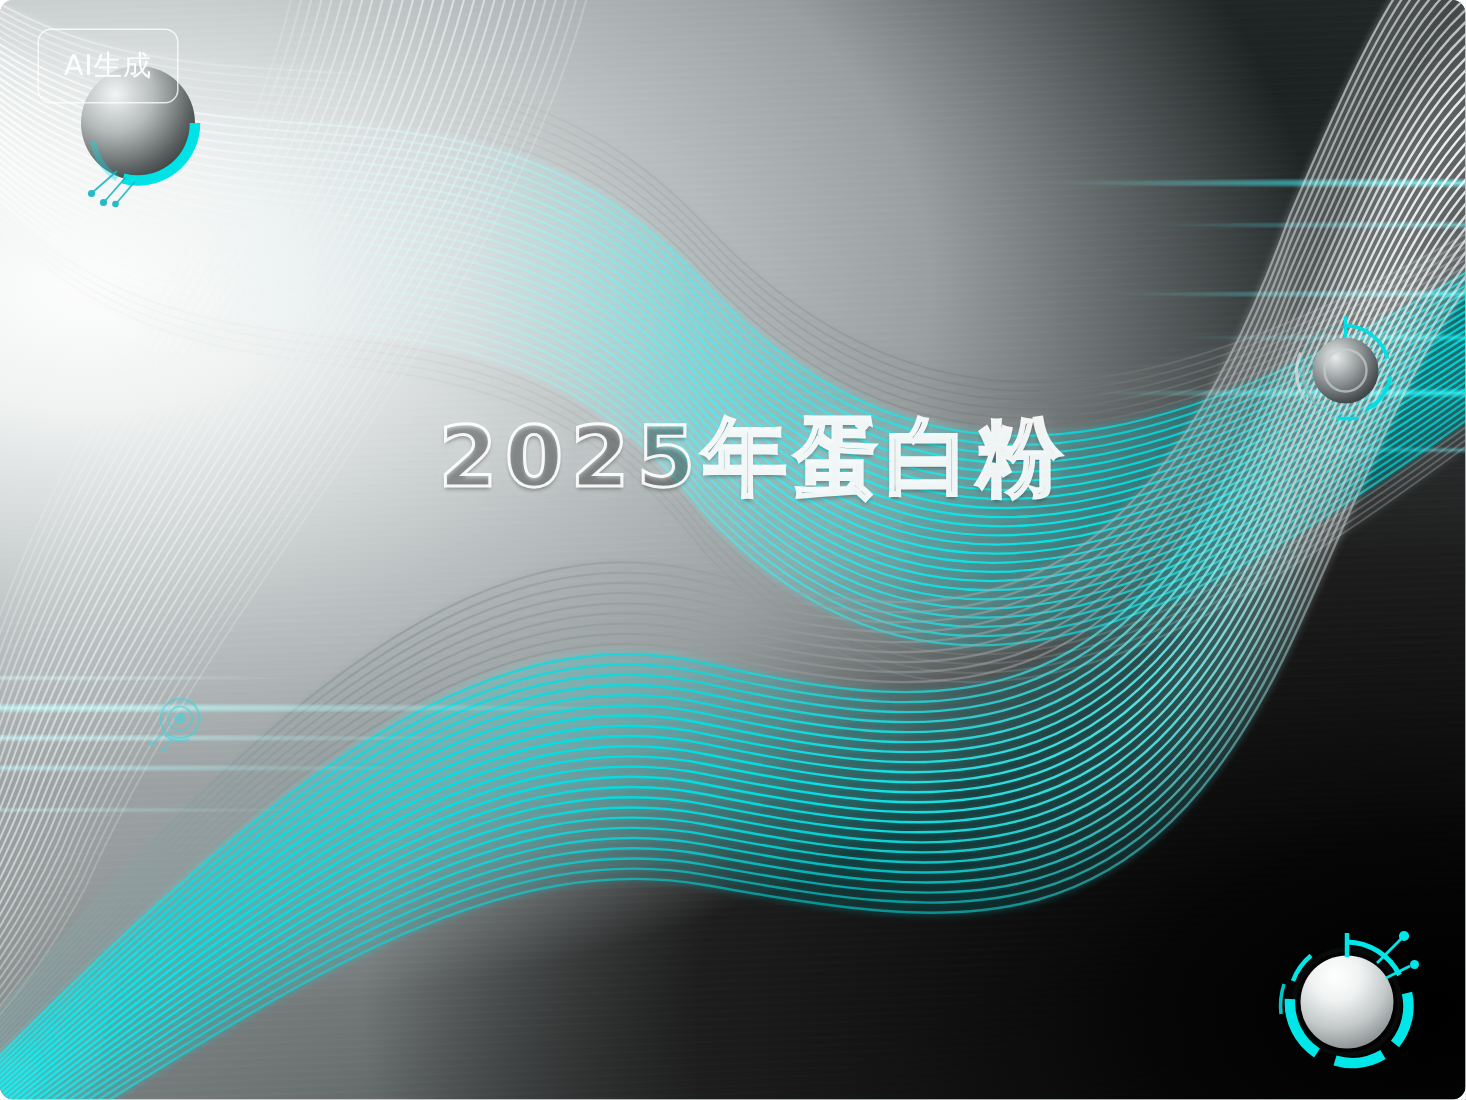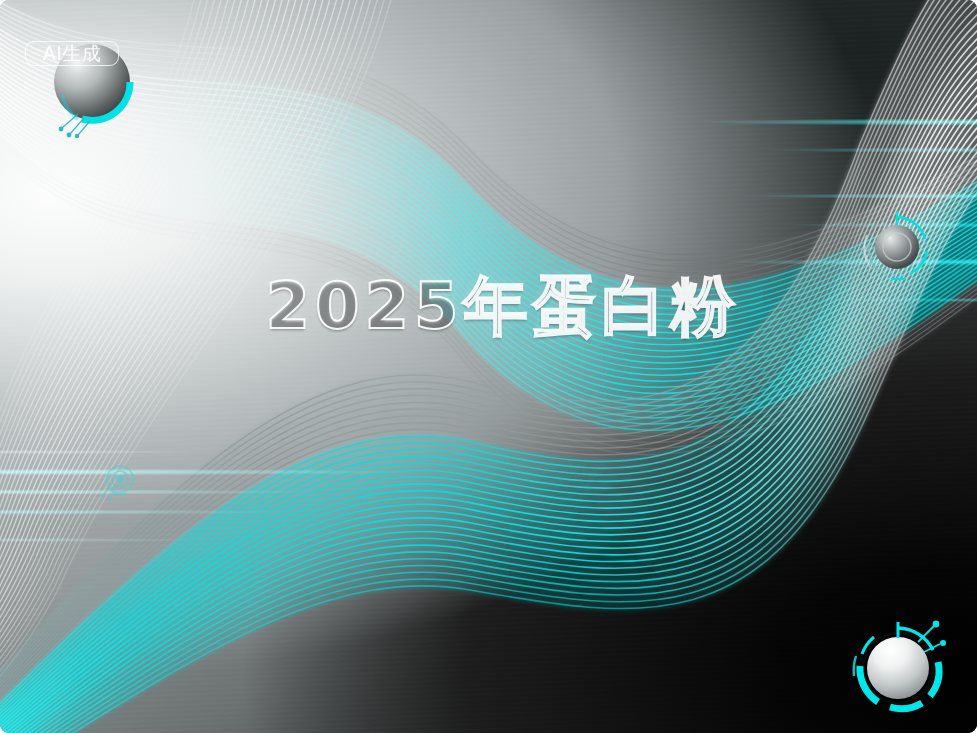--- a/index.html
+++ b/index.html
@@ -41,38 +41,38 @@
   #title-block{
     position:absolute;
     left:0; right:0; top:252px;
     text-align:center;
     z-index:40;
   }
   .title-line{
     display:block;
     font-family:"DejaVu Sans", sans-serif;
     font-weight:700;
-    font-size:64px;
+    font-size:56px;
     line-height:108px;
     letter-spacing:5px;
     color:transparent;
     -webkit-text-stroke:2.0px rgba(255,255,255,0.92);
     text-shadow:
        0 2px 3px rgba(0,0,0,0.35),
        0 0 14px rgba(255,255,255,0.18);
     white-space:nowrap;
     padding-left:28px;
   }
   #title-line-2{ letter-spacing:8px; }
 
   
   #ai-badge{
     position:absolute;
-    left:25px; top:41px;
-    width:94px; height:25px;
+    left:25px; top:19px;
+    width:94px; height:50px;
     border:1.4px solid rgba(255,255,255,0.78);
     border-radius:9px;
     display:flex; align-items:center; justify-content:center;
     z-index:60;
     background:rgba(255,255,255,0.04);
     text-align:center;
   }
   #ai-badge-label{
     font-family:"DejaVu Sans", sans-serif;
     font-size:19px;

